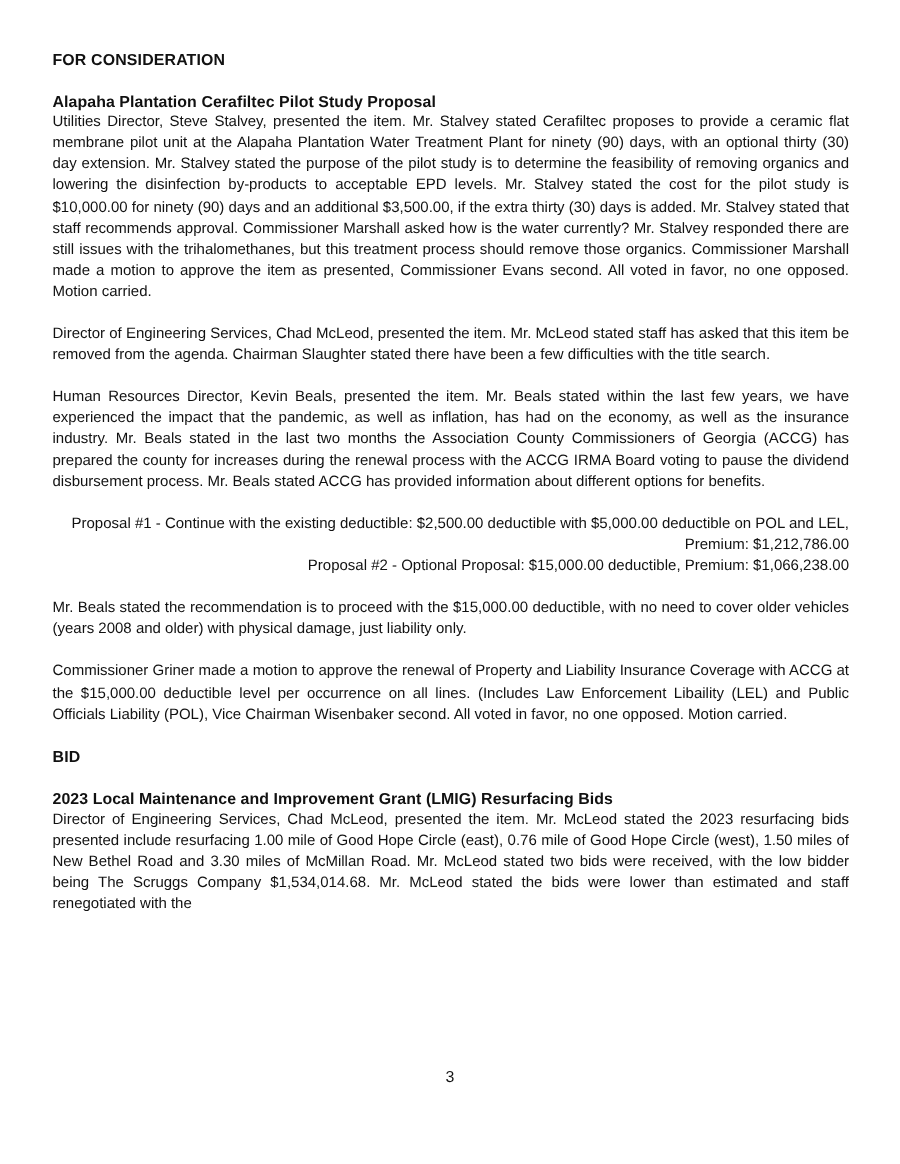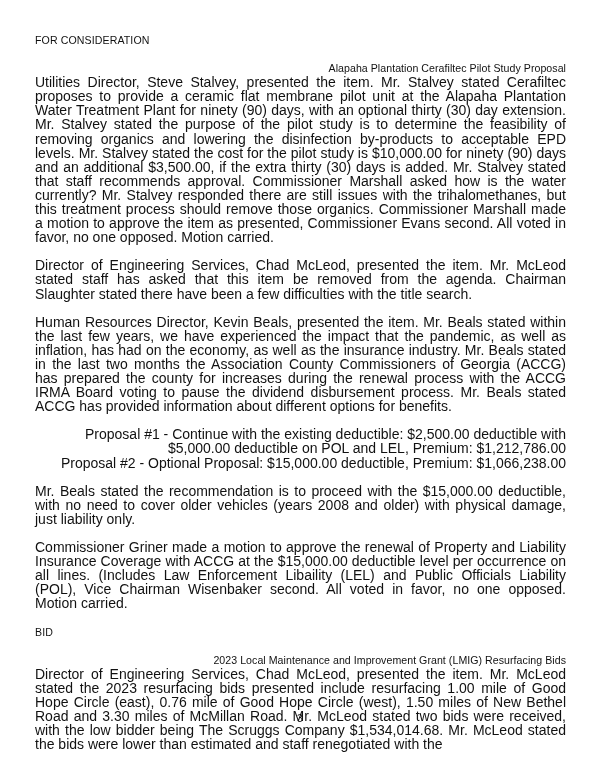--- a/index.html
+++ b/index.html
@@ -21,36 +21,36 @@
     box-sizing: border-box;
   }
   #content {
     position: absolute;
     left: 35px;
     top: 33px;
     width: 531px;
   }
   .section-label {
     font-size: 10.6px;
-    font-weight: normal;
+    font-weight: bold;
     line-height: 14.1px;
     letter-spacing: 0.1px;
     margin: 0;
     text-align: left;
   }
   .item-heading {
     font-size: 10.6px;
-    font-weight: normal;
+    font-weight: bold;
     line-height: 14.1px;
     letter-spacing: 0.05px;
     margin: 0;
-    text-align: right;
+    text-align: left;
   }
   .body-text {
-    font-size: 14px;
+    font-size: 10px;
     line-height: 14.1px;
     text-align: justify;
     text-justify: inter-word;
     margin: 0;
     hyphens: none;
   }
   .body-text.flush {
     text-align: right;
   }
   .gap-md { height: 14px; }

